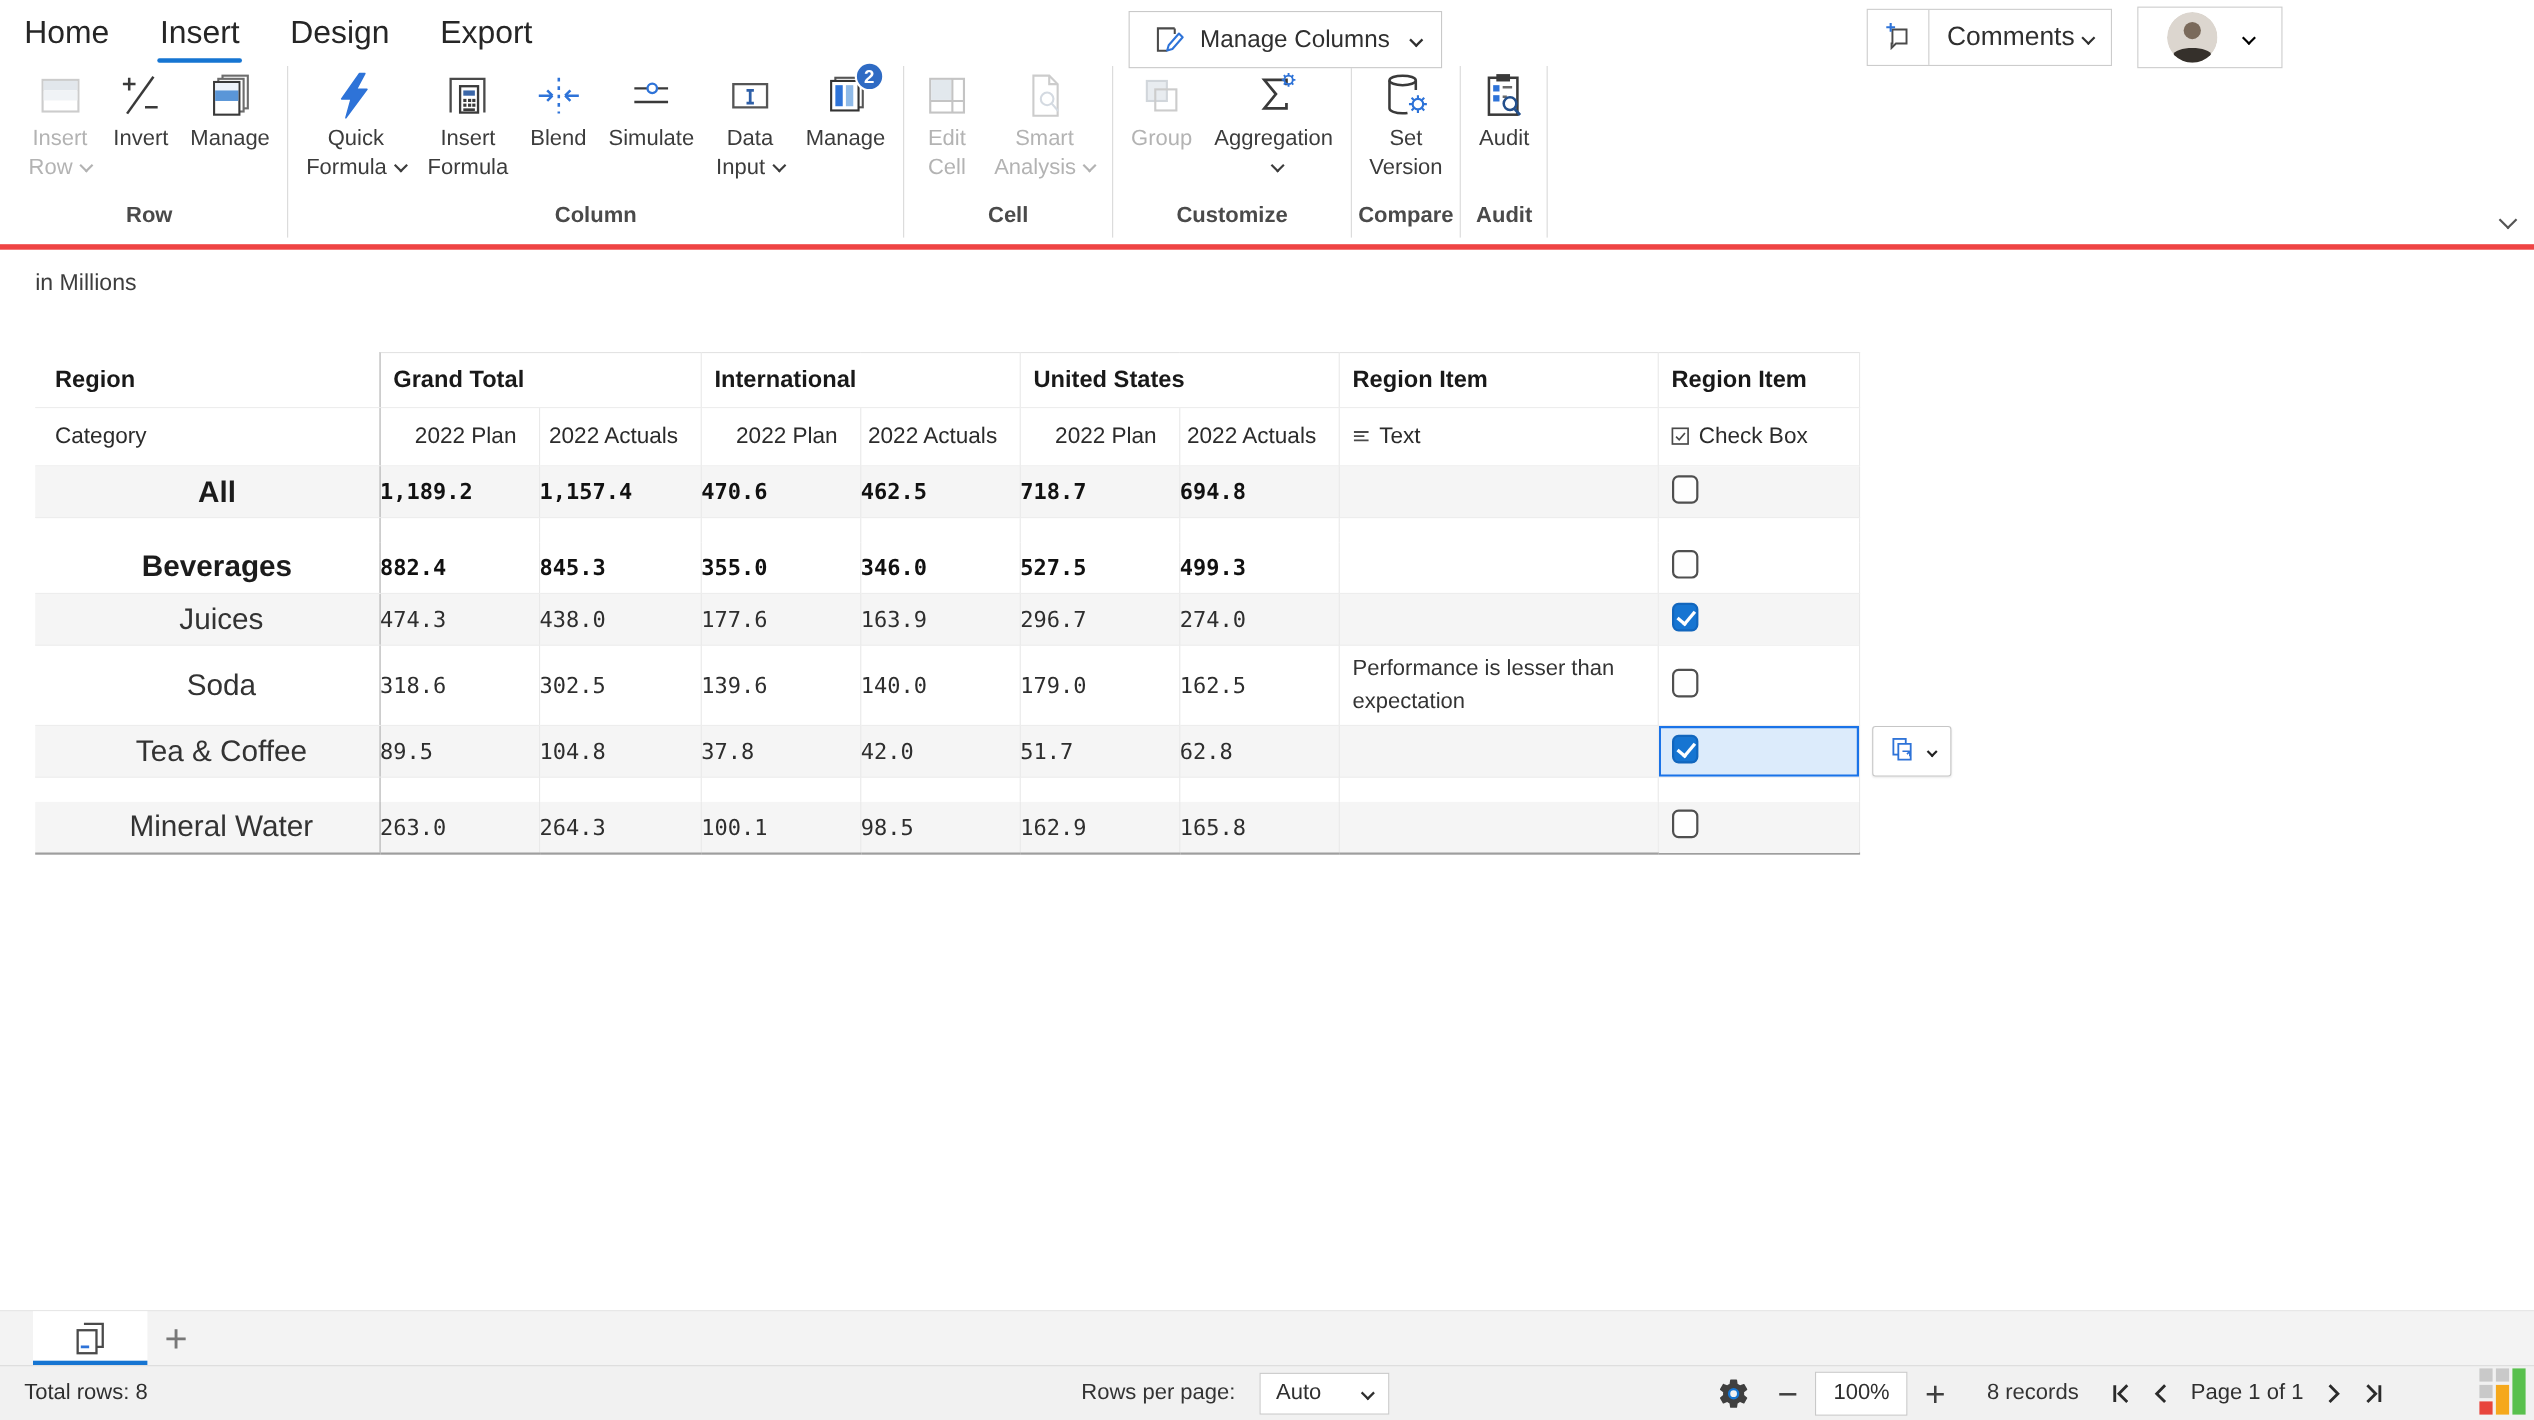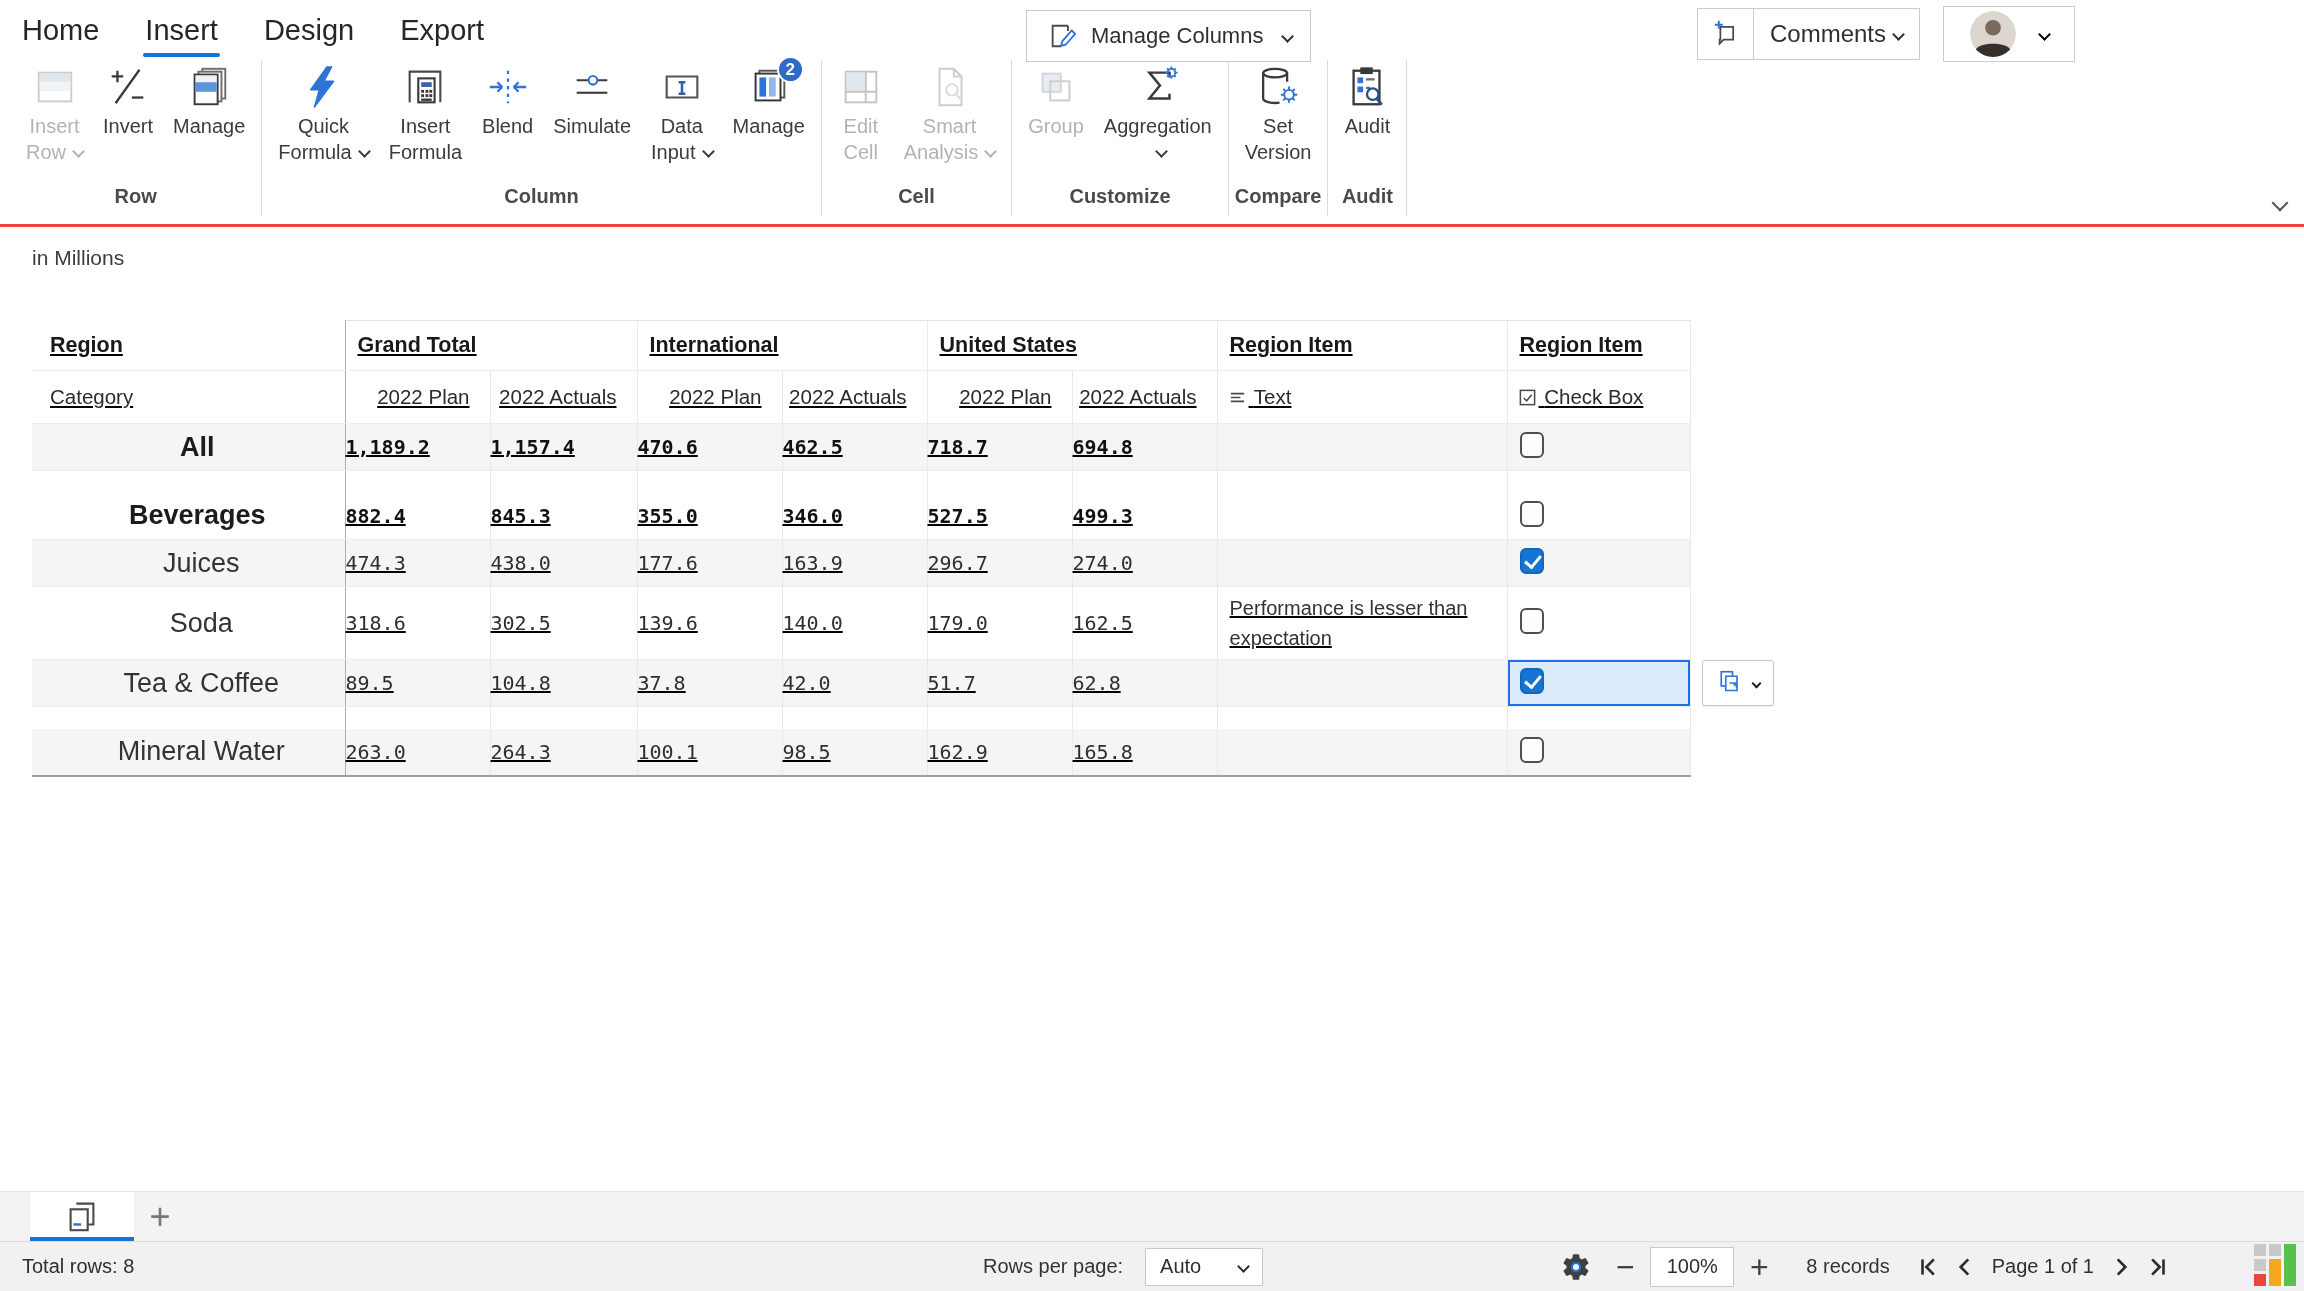--- a/index.html
+++ b/index.html
@@ -2,21 +2,21 @@
 <html><head>
 <meta charset="utf-8">
 <style>
   * { margin:0; padding:0; box-sizing:border-box; }
   html,body { width:2304px; height:1291px; overflow:hidden; background:#fff;
     font-family:"Liberation Sans", sans-serif; }
   .app { position:relative; width:2304px; height:1291px; background:#fff; }
 
   
   .ribbon { position:absolute; top:0; left:0; width:100%; height:227px; background:#fff;
-    border-bottom:3px solid #ef4444; }
+    border-bottom:5px solid #ef4444; }
   .rtabs { display:flex; align-items:center; height:60px; padding-left:22px; gap:46px; }
   .rtab { font-size:29px; color:#262626; position:relative; cursor:pointer; white-space:nowrap; }
   .rtab.active::after { content:""; position:absolute; left:-2px; right:-2px; bottom:-10px;
     height:4px; background:#1675d2; border-radius:2px; }
   .rcontent { display:flex; align-items:stretch; height:156px; padding-left:10px; }
   .rgroup { display:flex; flex-direction:column; border-right:1px solid #d9d9d9; padding:0 6px; }
   .rgroup-buttons { display:flex; flex:1; align-items:flex-start; padding-top:2px; }
   .rbtn { display:flex; flex-direction:column; align-items:center; padding:2px 10px; cursor:pointer; }
   .ricon { width:46px; height:46px; position:relative; margin-bottom:3px; }
   .ricon svg { width:100%; height:100%; }
@@ -50,21 +50,21 @@
     justify-content:center; gap:16px; cursor:pointer; }
   .av-img { width:46px; height:46px; border-radius:50%; overflow:hidden; }
   .av-img svg { width:100%; height:100%; }
   .rib-collapse { position:absolute; right:18px; bottom:8px; cursor:pointer; }
 
   
   .canvas { position:absolute; top:228px; left:0; width:100%; height:963px; background:#fff; }
   .title { position:absolute; left:32px; top:14px; font-size:21px; color:#3d3d3d; line-height:31px; }
 
   .tblwrap { position:absolute; left:32px; top:92px; }
-  table.tbl { border-collapse:collapse; table-layout:fixed; width:1658px;text-decoration:underline; }
+  table.tbl { border-collapse:collapse; table-layout:fixed; width:1658px; }
   .tbl th, .tbl td { border-right:1px solid #e9e9e9; border-bottom:1px solid #ededed;
     padding:0; vertical-align:middle; }
   .tbl th:first-child, .tbl td:first-child { border-right:1px solid #adadad; }
   .tbl tr.h1 { height:50px; }
   .tbl tr.h2 { height:53px; }
   .tbl tr.h1 th { text-align:left; font-weight:700; font-size:21.5px; color:#191919;
     padding-left:12px; border-top:1px solid #e3e3e3; }
   .tbl tr.h1 th.corner { padding-left:18px; border-top:none; }
   .tbl tr.h2 th { font-weight:400; font-size:20.5px; color:#2b2b2b; }
   .tbl tr.h2 th.corner2 { text-align:left; padding-left:18px; }

